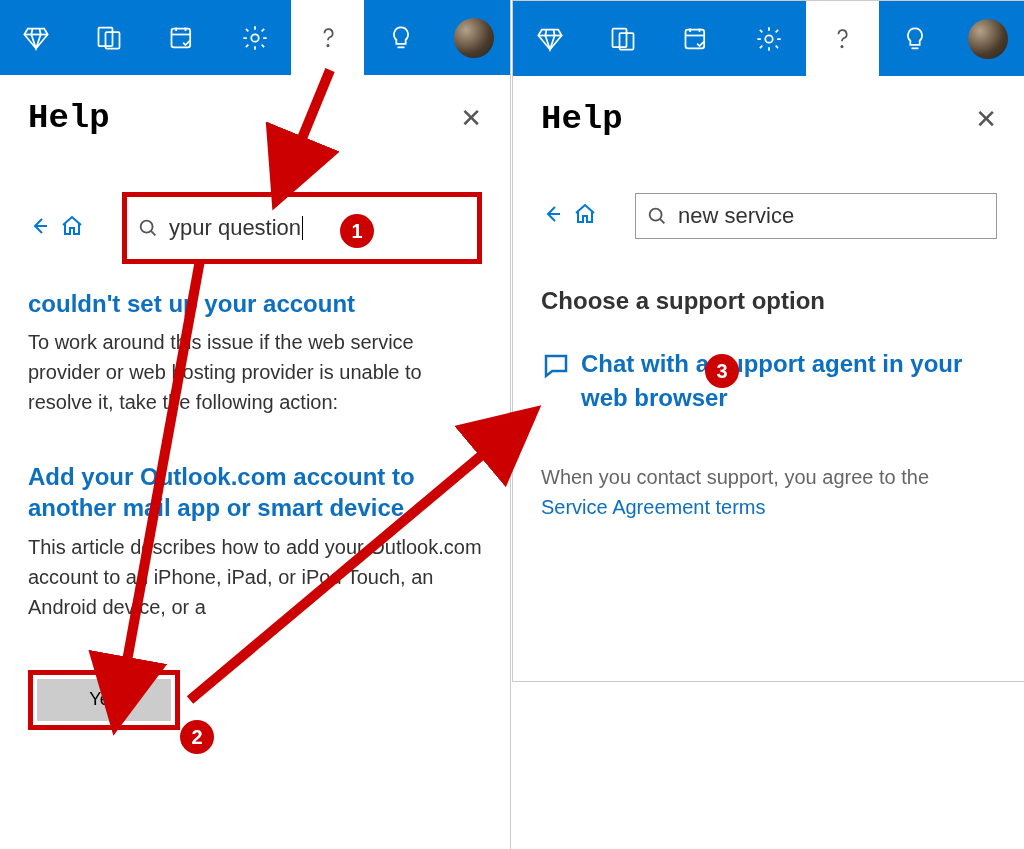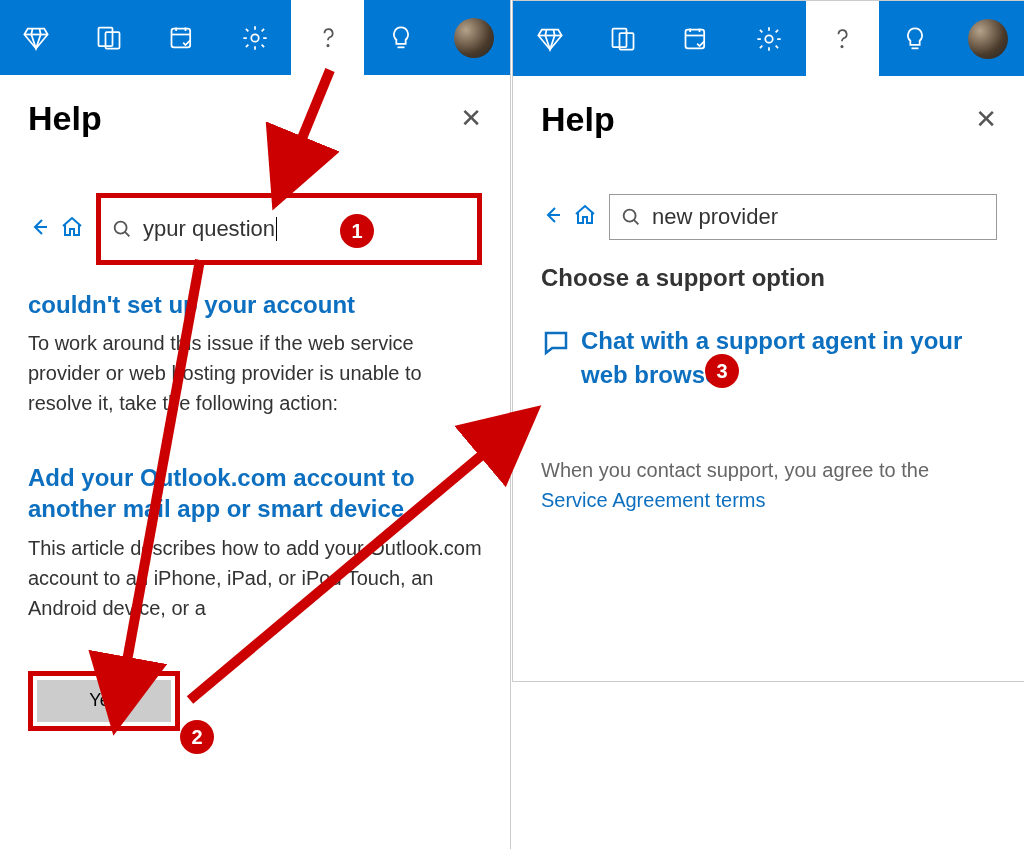--- a/index.html
+++ b/index.html
@@ -12,51 +12,51 @@
   .topbar{height:75px;background:#0078d4;display:flex;align-items:center;}
   .topbar .icon-slot{flex:1;display:flex;align-items:center;justify-content:center;height:75px;color:#fff;}
   .topbar .icon-slot svg{width:28px;height:28px;stroke:#fff;fill:none;stroke-width:1.5;}
   .topbar .icon-slot.active{background:#fff;}
   .topbar .icon-slot.active svg{stroke:#555;}
   .avatar{width:40px;height:40px;border-radius:50%;background:radial-gradient(circle at 30% 30%, #b5a28a, #4a3a2a 60%, #2a2a2a 90%);}
 
   
   .panel-content{padding:24px 28px 0 28px;}
   .header-row{display:flex;justify-content:space-between;align-items:center;}
-  .help-title{font-size:34px;font-weight:600;color:#000;}
+  .help-title{font-size:34px;font-weight:600;color:#000;font-family:Liberation Mono, monospace;}
   .close-x{font-size:26px;color:#555;cursor:pointer;font-family:Arial,sans-serif;}
 
   
   .navsearch{display:flex;align-items:center;margin-top:55px;}
   .nav-icons{display:flex;gap:8px;margin-right:12px;}
   .nav-icons svg{width:24px;height:24px;stroke:#0078d4;fill:none;stroke-width:2;}
-  .search-box{flex:1;display:flex;align-items:center;height:44px;padding:0 10px;border:1px solid #999;}
+  .search-box{flex:1;display:flex;align-items:center;height:44px;padding:0 10px;border:1px solid #999;margin-left:26px;}
   .search-box.red-box{border:5px solid #c00;height:62px;}
   .search-box svg{width:22px;height:22px;stroke:#555;fill:none;stroke-width:2;margin-right:10px;}
   .search-text{font-size:22px;color:#333;font-family:"Segoe UI",sans-serif;}
   .cursor{display:inline-block;width:1px;height:24px;background:#000;vertical-align:middle;margin-left:1px;}
 
   
   .article{margin-top:24px;}
   .article-title{color:#0d6fbf;font-size:24px;font-weight:600;line-height:1.3;margin-bottom:8px;}
   .article-body{font-size:20px;color:#333;line-height:1.5;}
 
   
   .still{margin-top:48px;}
   .still-label{font-size:22px;color:#333;margin-bottom:14px;}
   .sn-buttons{display:flex;gap:12px;}
   .sn-btn{width:134px;height:42px;background:#ccc;display:flex;align-items:center;justify-content:center;font-size:18px;color:#000;}
   .yes-wrap{border:5px solid #c00;padding:4px;}
 
   
-  .sec-title{font-size:24px;font-weight:700;margin-top:24px;}
+  .sec-title{font-size:24px;font-weight:700;margin-top:48px;}
   .chat-link{display:flex;align-items:flex-start;margin-top:32px;}
   .chat-link svg{width:30px;height:30px;stroke:#0d6fbf;fill:none;stroke-width:2;flex-shrink:0;margin-right:10px;margin-top:4px;}
   .chat-text{color:#0d6fbf;font-size:24px;font-weight:600;line-height:1.4;}
-  .foot-note{margin-top:64px;font-size:20px;color:#666;line-height:1.5;}
+  .foot-note{margin-top:48px;font-size:20px;color:#666;line-height:1.5;}
   .foot-note a{color:#0d6fbf;text-decoration:none;}
 
   
   .anno-circle{position:absolute;width:34px;height:34px;border-radius:50%;background:#c00;color:#fff;font-size:20px;font-weight:600;display:flex;align-items:center;justify-content:center;z-index:50;}
   .anno-circle.n1{left:340px;top:214px;}
   .anno-circle.n2{left:180px;top:720px;}
   .anno-circle.n3{left:705px;top:354px;}
 
   
   svg.overlay{position:absolute;left:0;top:0;pointer-events:none;z-index:40;}
@@ -234,21 +234,21 @@
               <path d="M3 11l9-8 9 8"></path>
               <path d="M5 10v10h5v-6h4v6h5V10"></path>
             </svg>
         </span>
       </div>
       <div class="search-box">
         <svg viewBox="0 0 24 24">
             <circle cx="10.5" cy="10.5" r="6.5"></circle>
             <path d="M20 20l-4.5-4.5"></path>
           </svg>
-        <span class="search-text">new provider</span>
+        <span class="search-text">new service</span>
       </div>
     </div>
 
     <div class="sec-title">Choose a support option</div>
 
     <div class="chat-link">
       <svg viewBox="0 0 24 24">
           <path d="M4 4h16v12H9l-5 4V4z"></path>
         </svg>
       <div class="chat-text">Chat with a support agent in your web browser</div>

